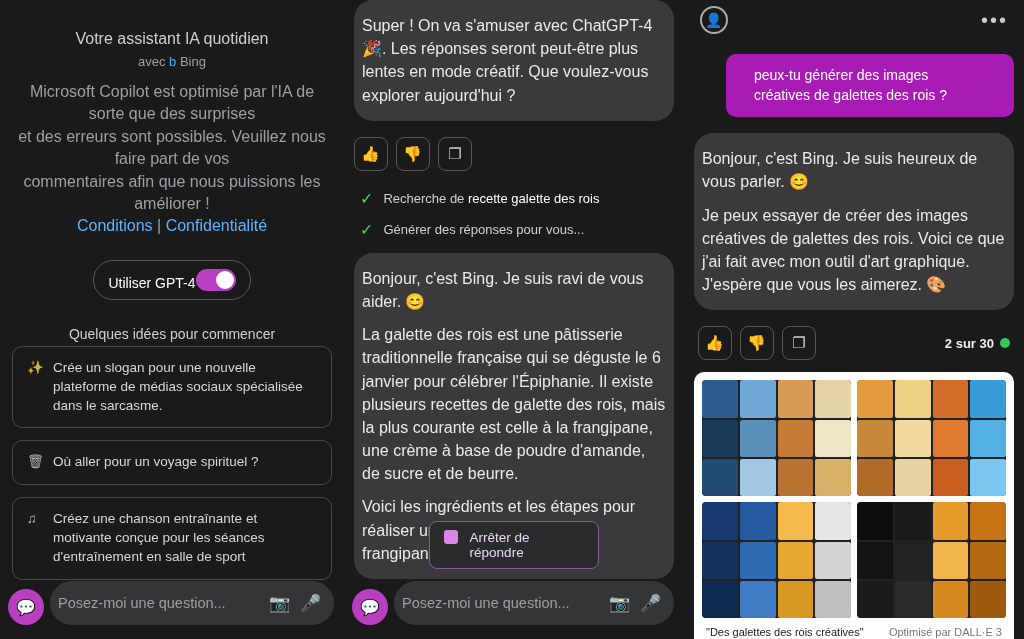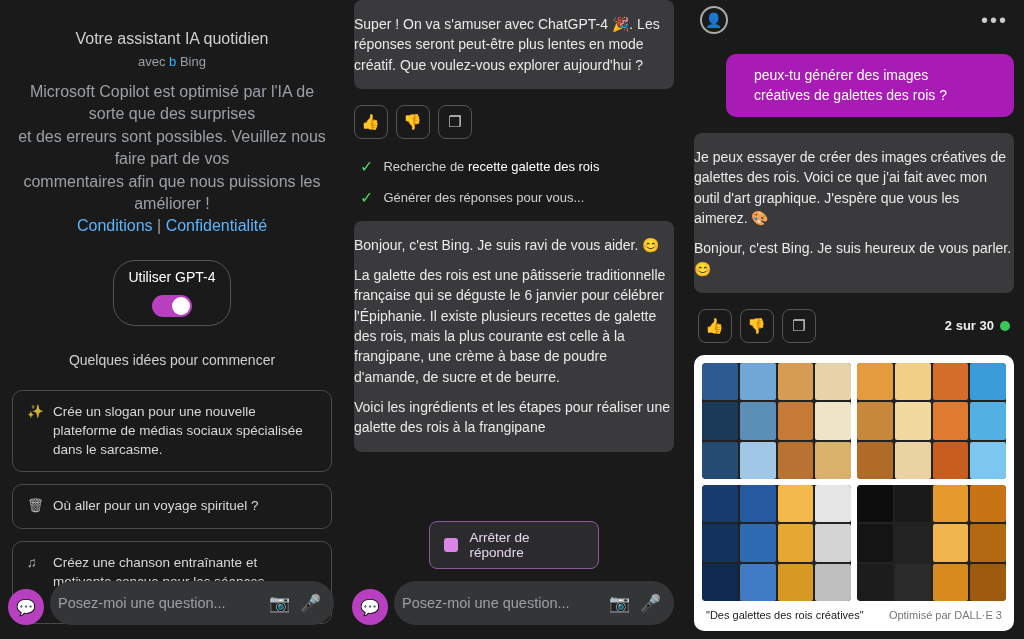--- a/index.html
+++ b/index.html
@@ -8,41 +8,41 @@
   .pane { flex: 1; height: 100%; position: relative; display: flex; flex-direction: column; }
   .pane-left { padding: 30px 12px 0 12px; align-items: center; }
   .logo-row { display: flex; align-items: center; gap: 10px; margin-bottom: 8px; }
   .logo-swirl { width: 36px; height: 36px; border-radius: 8px; background: conic-gradient(#5dd6ff,#3a7bff,#9d4dff,#ff4da0,#ff9c3a,#ffd43a,#5dd6ff); }
   .logo-text { font-size: 30px; font-weight: 600; color: #fff; }
   .subtitle { color: #d0d0d0; font-size: 16px; margin-bottom: 6px; text-align:center; }
   .avec { color: #9aa0a6; font-size: 13px; margin-bottom: 12px; }
   .bing-glyph { color:#35b6ff; }
   .disclaimer { font-size: 16px; color: #9aa0a6; text-align: center; line-height: 1.4; padding: 0 6px; }
   .disclaimer a { color: #5cb6ff; text-decoration: none; }
-  .gpt-toggle { margin: 22px 0 26px; border: 1px solid #555; border-radius: 22px; padding: 8px 14px; display: flex; align-items: center; gap: 10px; font-size: 14px; color: #fff; flex-direction: column; }
+  .gpt-toggle { margin: 22px 0 26px; border: 1px solid #555; border-radius: 22px; padding: 8px 14px; display: flex; align-items: flex-end; font-size: 14px; color: #fff; }
   .switch { width: 40px; height: 22px; border-radius: 11px; background: #b83fc0; position: relative; }
   .knob { position: absolute; right: 2px; top: 2px; width: 18px; height: 18px; background: #fff; border-radius: 50%; }
-  .ideas-title { font-size: 14px; color: #d0d0d0; margin-bottom: 22px; }
+  .ideas-title { font-size: 14px; color: #d0d0d0; margin-bottom: 4px; }
   .card { width: 100%; border: 1px solid #4a4a4a; border-radius: 10px; padding: 12px 14px; font-size: 13.5px; color: #d8d8d8; margin-bottom: 12px; display: flex; gap: 10px; align-items: flex-start; line-height: 1.4; }
   .card .ico { opacity: .8; flex-shrink: 0; width:16px; height:16px; }
 
   .pane-mid { padding: 0 10px; }
   .pane-right { padding: 0 10px; }
 
-  .ai-bubble { background: #3a3a3c; border-radius: 8px; padding: 14px 0; font-size: 14px; line-height: 1.45; color: #eaeaea; margin: 6px 0; }
+  .ai-bubble { background: #3a3a3c; border-radius: 19px; padding: 14px 8px; font-size: 16px; line-height: 1.45; color: #eaeaea; margin: 6px 0; }
   .ai-bubble p { margin-bottom: 10px; }
   .ai-bubble p:last-child { margin-bottom: 0; }
   .user-bubble { background: #a91bb5; color: #fff; border-radius: 10px; padding: 12px 28px; font-size: 14px; line-height: 1.4; margin: 10px 0 10px auto; max-width: 90%; }
   .actions { display: flex; gap: 8px; padding: 10px 0 14px 0; align-items: center; }
   .act-btn { width: 34px; height: 34px; border: 1px solid #555; border-radius: 8px; display:flex; align-items:center; justify-content:center; color:#cfcfcf; font-size:15px; }
   .status-row { display: flex; align-items: center; gap: 10px; font-size: 13px; color: #d0d0d0; margin: 4px 0 8px 6px; }
   .check { color: #4bd964; font-size: 16px; }
   .status-text .b { color: #fff; font-weight: 500; }
 
-  .stop-pill { position: absolute; left: 50%; transform: translateX(-50%); bottom: 70px; border: 1px solid #8a5aa0; background: #2b2b2d; border-radius: 8px; padding: 8px 14px; display:flex; align-items:center; gap:12px; font-size:13.5px; color:#e8d7f0; }
+  .stop-pill { position: absolute; left: 50%; transform: translateX(-50%); bottom: 70px; border: 1px solid #8a5aa0; background: #2b2b2d; border-radius: 8px; padding: 8px 14px; display:flex; gap:12px; font-size:13.5px; color:#e8d7f0; }
   .stop-sq { width:14px; height:14px; background:#d986e6; border-radius:3px; }
 
   .input-bar { position: absolute; bottom: 14px; left: 10px; right: 10px; height: 44px; background: #343537; border-radius: 24px; display:flex; align-items:center; padding: 0 12px 0 8px; gap:10px; }
   .input-bar.wide { left: 50px; }
   .chat-launcher { position:absolute; bottom:14px; left:8px; width:36px; height:36px; border-radius:50%; background:#b83fc0; display:flex; align-items:center; justify-content:center; color:#fff; font-size:16px; }
   .input-text { flex:1; color:#9aa0a6; font-size:14.5px; }
   .cam { color:#9aa0a6; font-size:17px; }
   .mic { color:#6d8bff; font-size:17px; }
 
   .top-row { display:flex; align-items:center; justify-content:space-between; padding:6px 6px 10px 6px; }
@@ -170,22 +170,22 @@
           <span>👤</span>
         </div>
       <div class="dots">•••</div>
     </div>
 
     <div class="user-bubble">
       <span>peux-tu générer des images créatives de galettes des rois ?</span>
     </div>
 
     <div class="ai-bubble">
+      <p>Bonjour, c'est Bing. Je suis heureux de vous parler. 😊</p>
       <p>Je peux essayer de créer des images créatives de galettes des rois. Voici ce que j'ai fait avec mon outil d'art graphique. J'espère que vous les aimerez. 🎨</p>
-      <p>Bonjour, c'est Bing. Je suis heureux de vous parler. 😊</p>
     </div>
 
     <div class="counter-row">
       <div class="actions" style="padding:0;">
         <div class="act-btn">
             <span>👍</span>
           </div>
         <div class="act-btn">
             <span>👎</span>
           </div>

